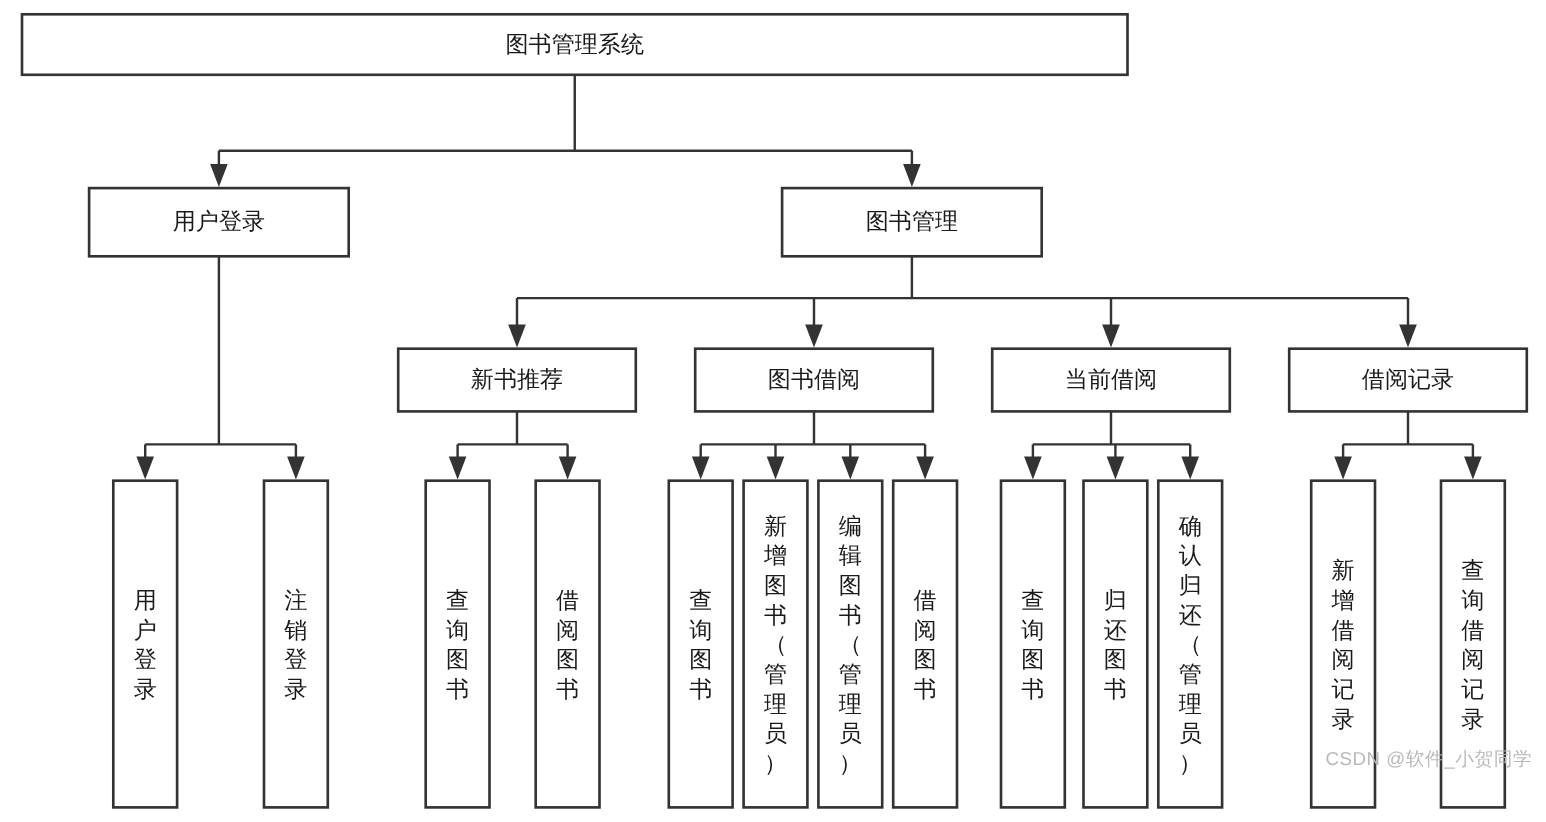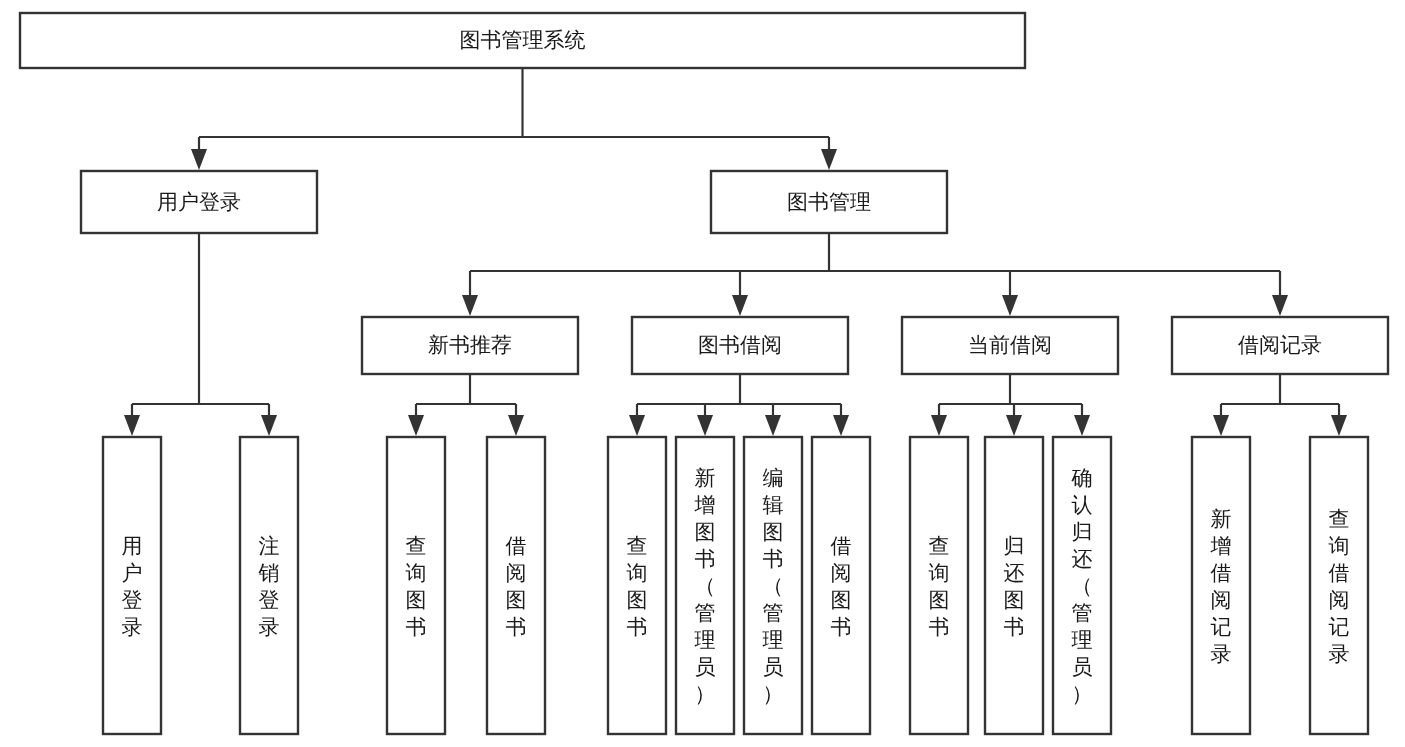--- a/index.html
+++ b/index.html
@@ -216,13 +216,14 @@
         <g>
           <rect class="node-box" x="1192" y="437" width="58" height="297"></rect>
           <text class="node-label-v" x="1221" y="525.56"><tspan x="1221" dy="0">新</tspan><tspan x="1221" dy="27">增</tspan><tspan x="1221" dy="27">借</tspan><tspan x="1221" dy="27">阅</tspan><tspan x="1221" dy="27">记</tspan><tspan x="1221" dy="27">录</tspan></text>
         </g>
         <g>
           <rect class="node-box" x="1310" y="437" width="58" height="297"></rect>
           <text class="node-label-v" x="1339" y="525.56"><tspan x="1339" dy="0">查</tspan><tspan x="1339" dy="27">询</tspan><tspan x="1339" dy="27">借</tspan><tspan x="1339" dy="27">阅</tspan><tspan x="1339" dy="27">记</tspan><tspan x="1339" dy="27">录</tspan></text>
         </g>
       </g>
   </svg>
+  <div class="watermark-text">CSDN @软件_小贺同学</div>
 </div>
 
 </body></html>

